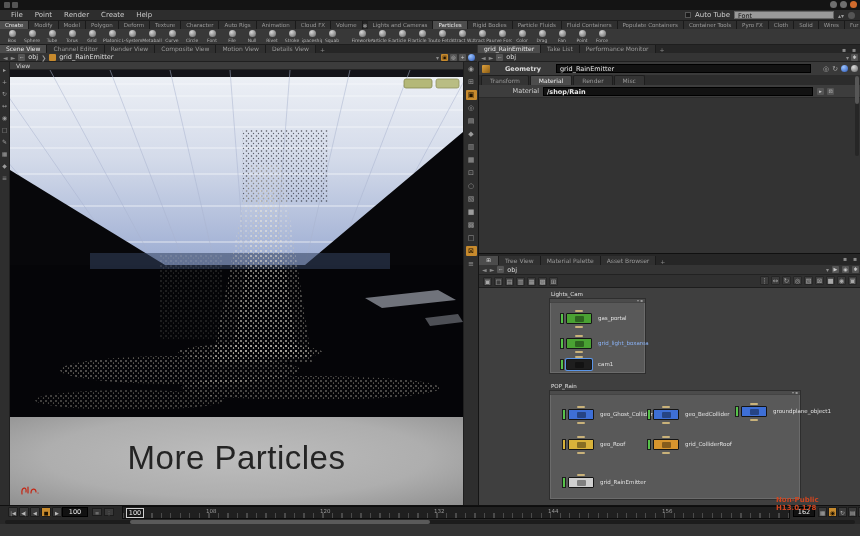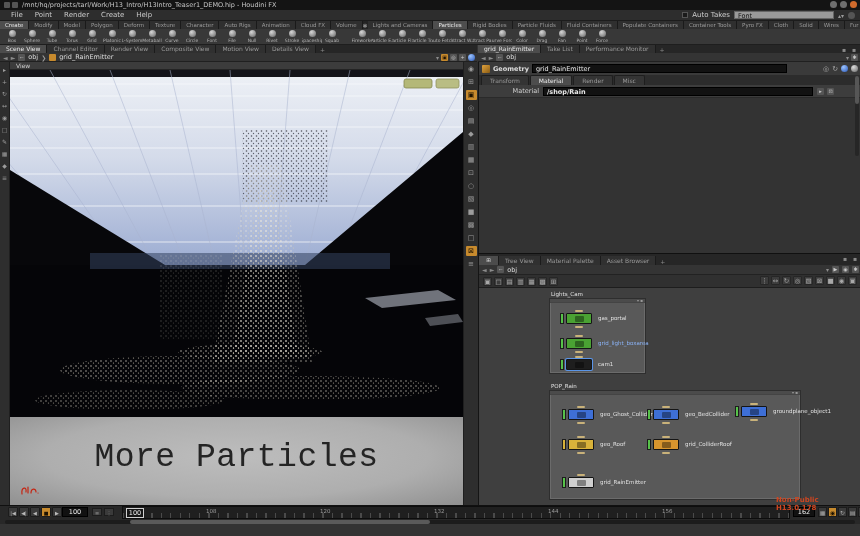--- a/index.html
+++ b/index.html
@@ -57,29 +57,29 @@
   .minicon.orange{background:#c78a2d;color:#201200}
   .pathbar .right-icons{position:absolute;right:2px;top:1px;display:flex;gap:2px;align-items:center}
 
   
   #lefttools{position:absolute;left:0;top:62px;width:10px;height:443px;background:#2e2e2e;border-right:1px solid #1f1f1f;display:flex;flex-direction:column;align-items:center;padding-top:3px;gap:3px}
   #lefttools span{display:block;width:9px;height:9px;font-size:6px;line-height:9px;text-align:center;color:#9c9c9c}
   #viewport{position:absolute;left:10px;top:62px;width:453px;height:443px;background:#070709}
   #view-opbar{position:absolute;left:0;top:0;width:453px;height:8px;background:#3c3c3c;border-bottom:1px solid #242424;font-size:6px;color:#cfcfcf;padding-left:6px;line-height:8px}
   #scene-svg{position:absolute;left:0;top:8px}
   #caption-band{position:absolute;left:0;top:355px;width:453px;height:88px;background:radial-gradient(ellipse at 50% 45%,#bdbdbd 0%,#aeaeae 60%,#909090 100%)}
-  #caption-text{position:absolute;left:50%;transform:translateX(-50%);top:22px;font-family:Liberation Mono, monospace;font-size:33px;color:#242424;white-space:nowrap;letter-spacing:0.5px}
+  #caption-text{position:absolute;left:50%;transform:translateX(-50%);top:22px;font-family:Liberation Sans, sans-serif;font-size:33px;color:#242424;white-space:nowrap;letter-spacing:0.5px}
   #red-scribble{position:absolute;left:10px;top:66px}
   #rightcol{position:absolute;left:463px;top:62px;width:15px;height:443px;background:#2e2e2e;border-left:1px solid #1f1f1f;display:flex;flex-direction:column;align-items:center;padding-top:2px;gap:3px}
   #rightcol span{display:block;width:11px;height:10px;font-size:7px;line-height:10px;text-align:center;color:#9c9c9c;border-radius:1px}
   #rightcol span.active{background:#c78a2d;color:#1d1200}
 
   
   #parampane{position:absolute;left:478px;top:62px;width:382px;height:191px;background:#333;border-left:1px solid #151515}
-  #param-header{position:absolute;left:0;top:0;width:382px;height:13px;display:flex;align-items:center;gap:3px;padding-left:3px;background:#3a3a3a}
+  #param-header{position:absolute;left:0;top:0;width:382px;height:13px;display:flex;align-items:center;gap:15px;padding-left:3px;background:#3a3a3a}
   #node-type-icon{width:8px;height:8px;background:linear-gradient(135deg,#e0a23c,#8a5c14);border-radius:1px}
   #node-type-label{font-size:6.5px;color:#ddd;font-weight:bold}
   #node-name-field{width:255px;height:9px;background:#121212;border:1px solid #000;color:#e8e8e8;font-size:6.5px;line-height:8px;padding:0 3px}
   #param-header .right-icons{position:absolute;right:3px;display:flex;gap:3px;align-items:center}
   #param-header .right-icons i{font-style:normal;font-size:7px;color:#aaa}
   .sphere{display:inline-block;width:7px;height:7px;border-radius:50%}
   .sphere.blue{background:radial-gradient(circle at 35% 30%,#9cc4ff,#2a58b8)}
   .sphere.gray{background:radial-gradient(circle at 35% 30%,#ddd,#666)}
   #param-tabs{position:absolute;left:0;top:13px;width:382px;height:10px;background:#2c2c2c;display:flex;align-items:flex-end;padding-left:2px}
   #param-tabs .ptab2{padding:1px 8px;font-size:6px;color:#9a9a9a;background:#343434;border:1px solid #1e1e1e;border-bottom:none;border-radius:2px 2px 0 0;margin-right:1px}
@@ -153,39 +153,38 @@
 </head>
 <body>
 
 <div id="root" data-name="houdini-window">
 
   <div id="titlebar" data-name="title-bar">
     <span class="appicons" data-name="app-icon">
         <i></i>
         <i></i>
       </span>
-    <span id="win-title" data-name="window-title">/mnt/hq/projects/tarl/Work/H13_Intro/H13Intro_Teaser1_DEMO.hip - Houdini FX</span>
     <span id="winbtns">
       <span data-name="minimize-button"></span>
       <span data-name="maximize-button"></span>
       <span class="close" data-name="close-button"></span>
     </span>
   </div>
 
   <div id="menubar" data-name="menu-bar">
     <span style="display:flex">
         <span class="menuitem" data-name="menu-item">File</span>
         <span class="menuitem" data-name="menu-item">Point</span>
         <span class="menuitem" data-name="menu-item">Render</span>
         <span class="menuitem" data-name="menu-item">Create</span>
         <span class="menuitem" data-name="menu-item">Help</span>
       </span>
     <span id="menu-right">
       <span id="autotakes-box" data-name="auto-takes-checkbox"></span>
-      <span data-name="auto-takes-label">Auto Takes</span>
+      <span data-name="auto-takes-label">Auto Tube</span>
       <span id="take-select" data-name="take-selector">Font</span>
       <span id="take-stepper" data-name="take-stepper-icon">▴▾</span>
       <span id="notify-icon" data-name="notification-icon"></span>
     </span>
   </div>
 
   <div id="shelftabs" data-name="shelf-tab-bar">
     <span class="shelftab-group">
         <span class="stab active" data-name="shelf-tab">Create</span>
         <span class="stab" data-name="shelf-tab">Modify</span>

